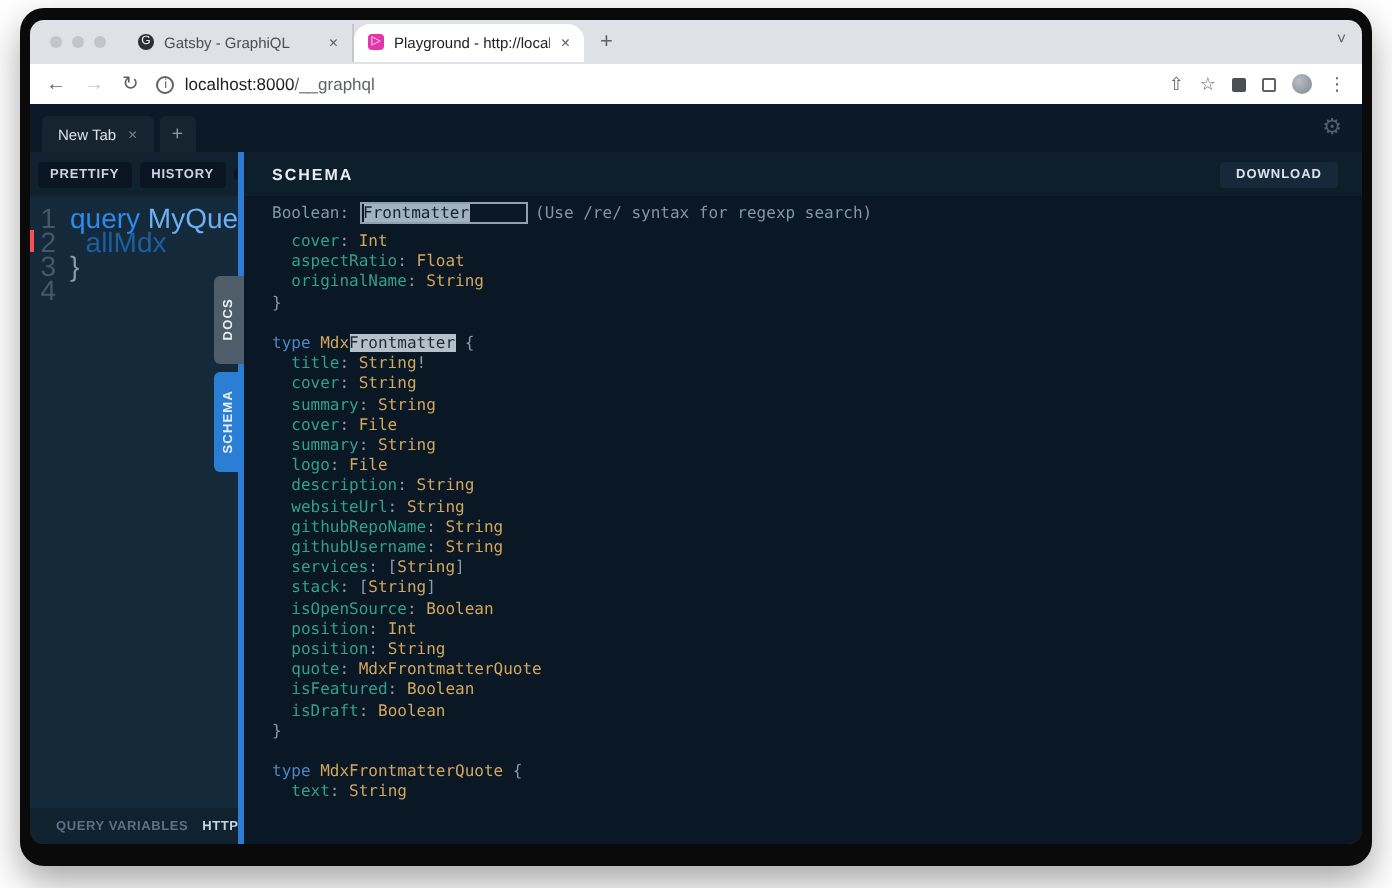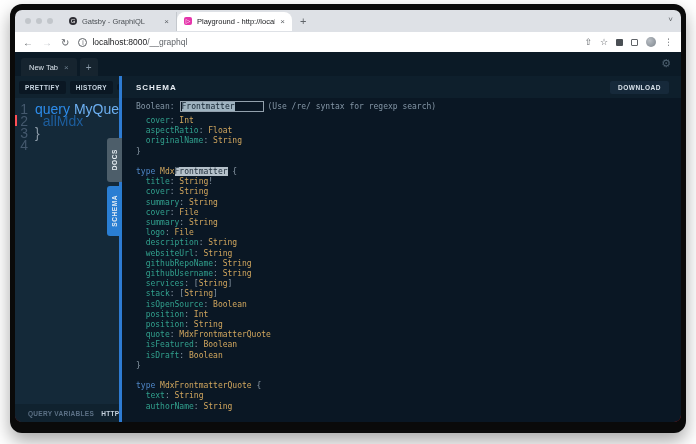--- a/index.html
+++ b/index.html
@@ -235,21 +235,20 @@
               <div class="code-line"><span class="tk-f">  isOpenSource</span><span class="tk-p">: </span><span class="tk-t">Boolean</span></div>
               <div class="code-line"><span class="tk-f">  position</span><span class="tk-p">: </span><span class="tk-t">Int</span></div>
               <div class="code-line"><span class="tk-f">  position</span><span class="tk-p">: </span><span class="tk-t">String</span></div>
               <div class="code-line"><span class="tk-f">  quote</span><span class="tk-p">: </span><span class="tk-t">MdxFrontmatterQuote</span></div>
               <div class="code-line"><span class="tk-f">  isFeatured</span><span class="tk-p">: </span><span class="tk-t">Boolean</span></div>
               <div class="code-line"><span class="tk-f">  isDraft</span><span class="tk-p">: </span><span class="tk-t">Boolean</span></div>
               <div class="code-line"><span class="tk-p">}</span></div>
               <div class="code-line">&nbsp;</div>
               <div class="code-line"><span class="tk-k">type </span><span class="tk-t">MdxFrontmatterQuote</span><span class="tk-p"> {</span></div>
               <div class="code-line"><span class="tk-f">  text</span><span class="tk-p">: </span><span class="tk-t">String</span></div>
-              <div class="code-line"><span class="tk-f">  authorName</span><span class="tk-p">: </span><span class="tk-t">String</span></div>
             </div>
         </div>
 
       </div>
     </div>
 
   </div>
 </div>
 
 </body></html>

